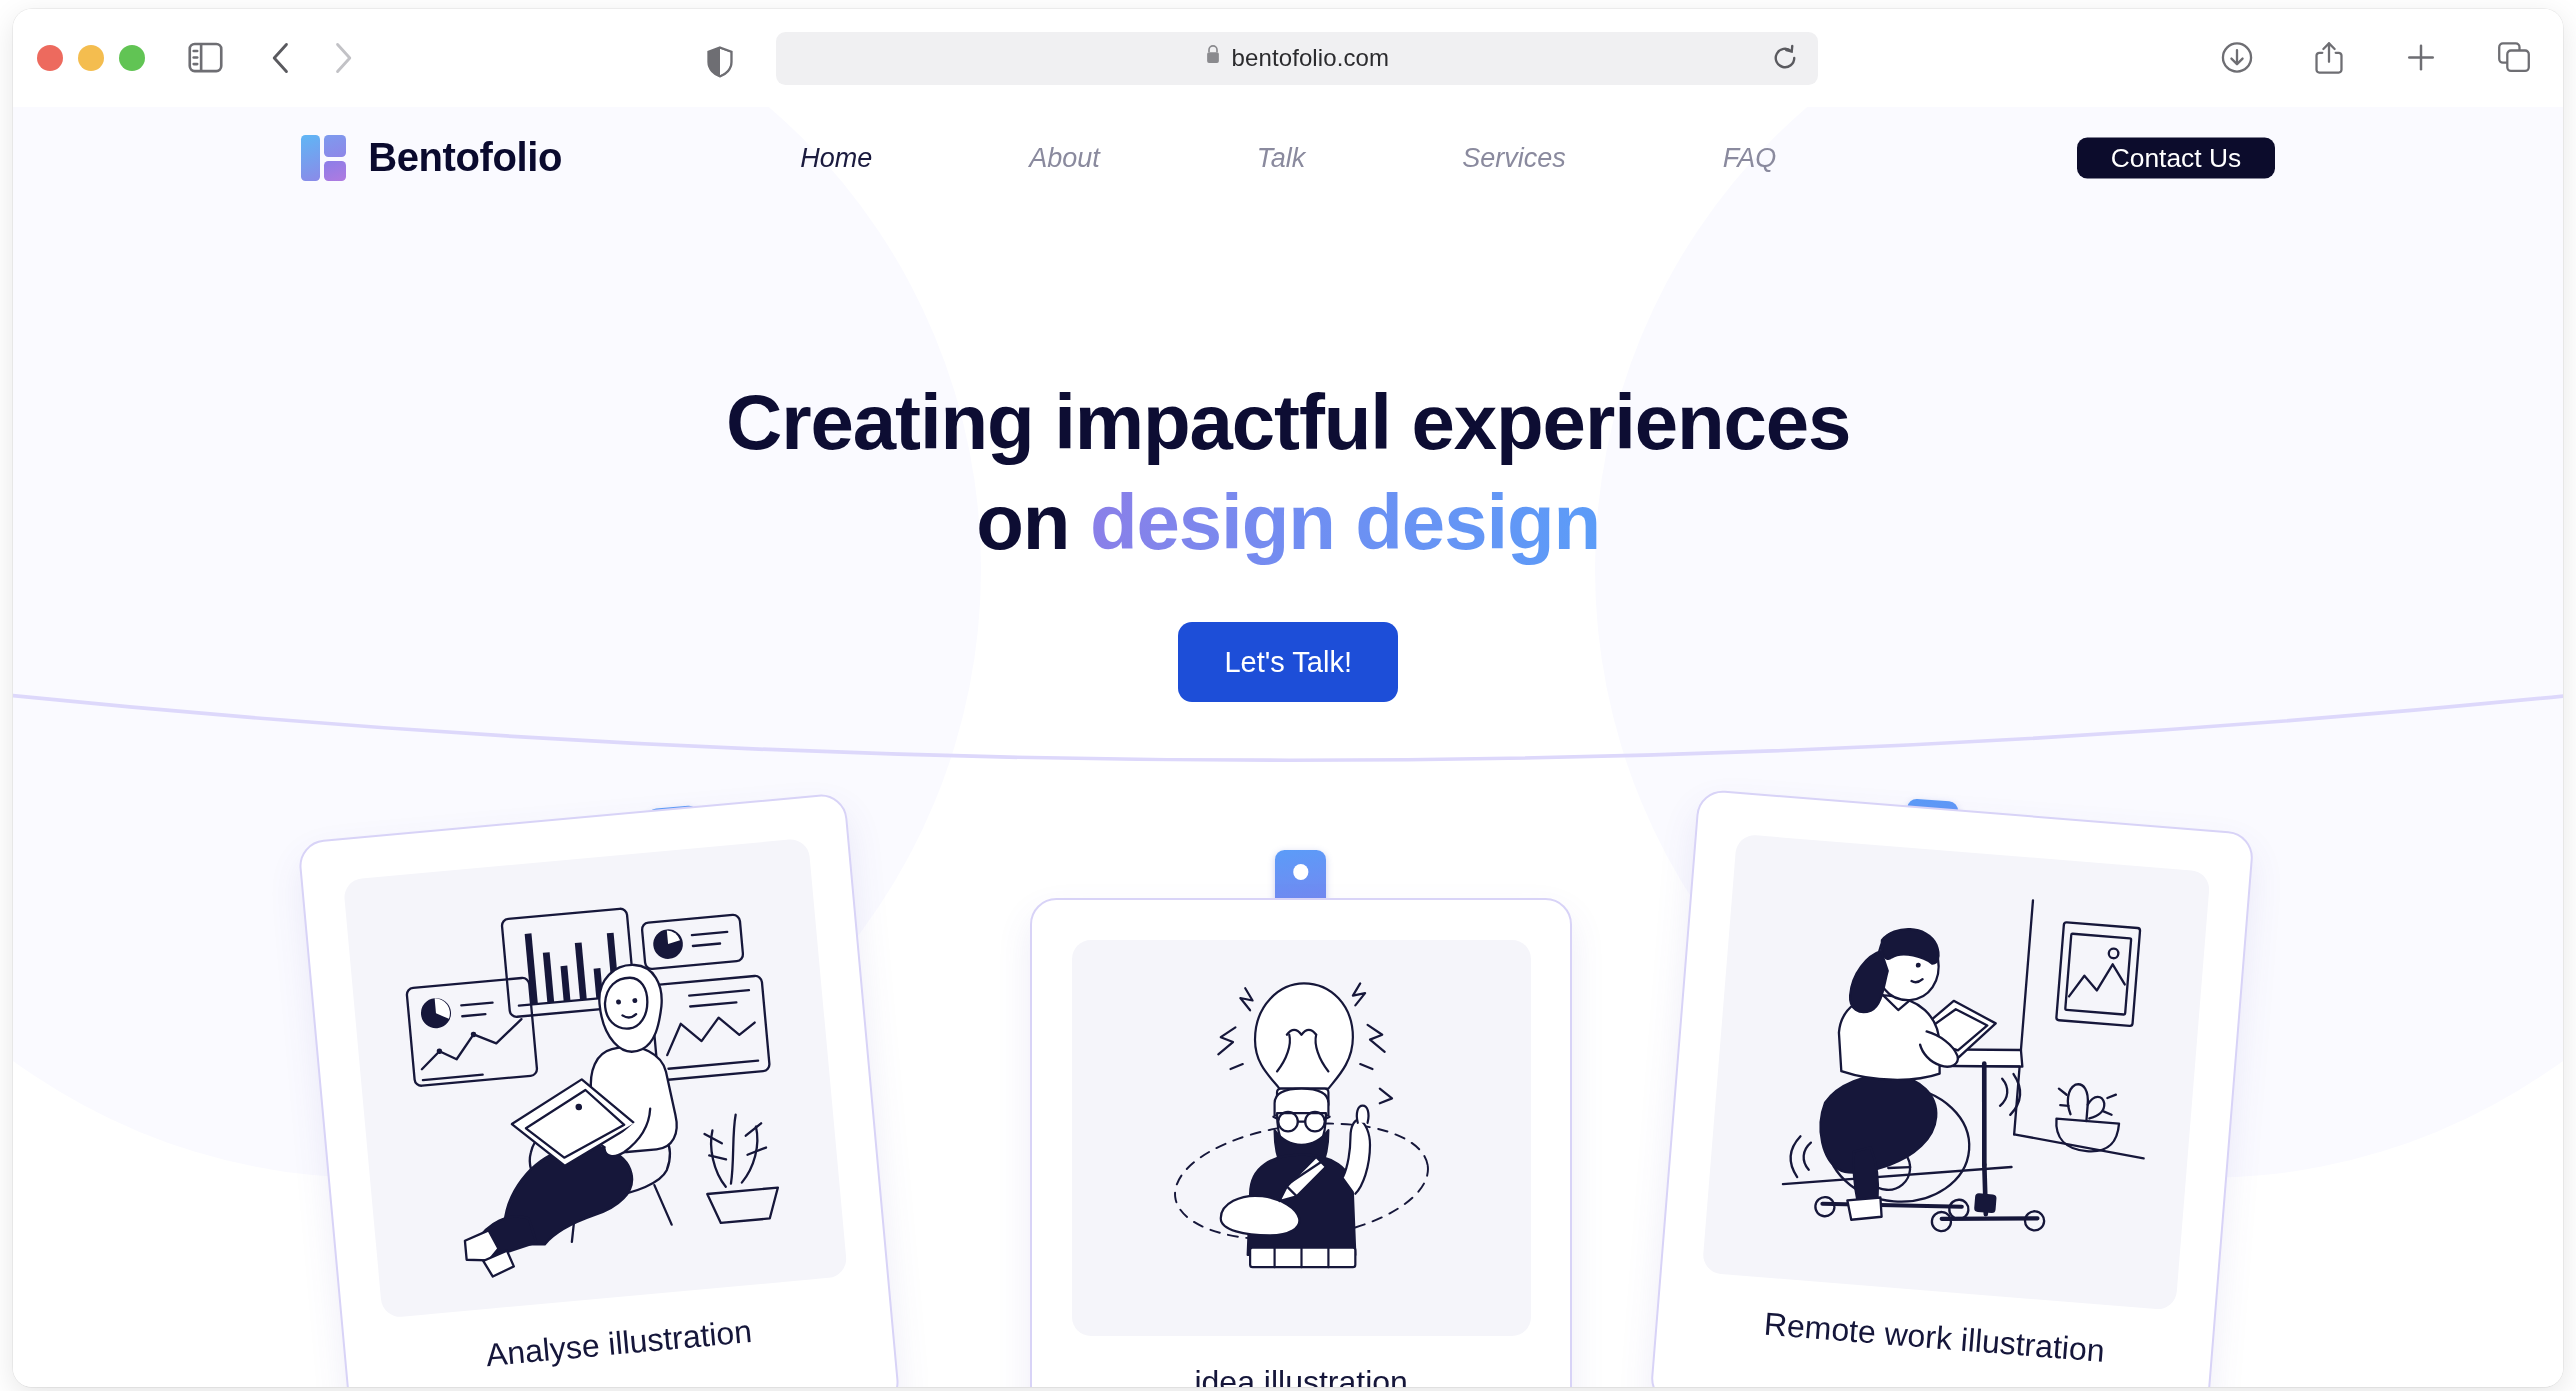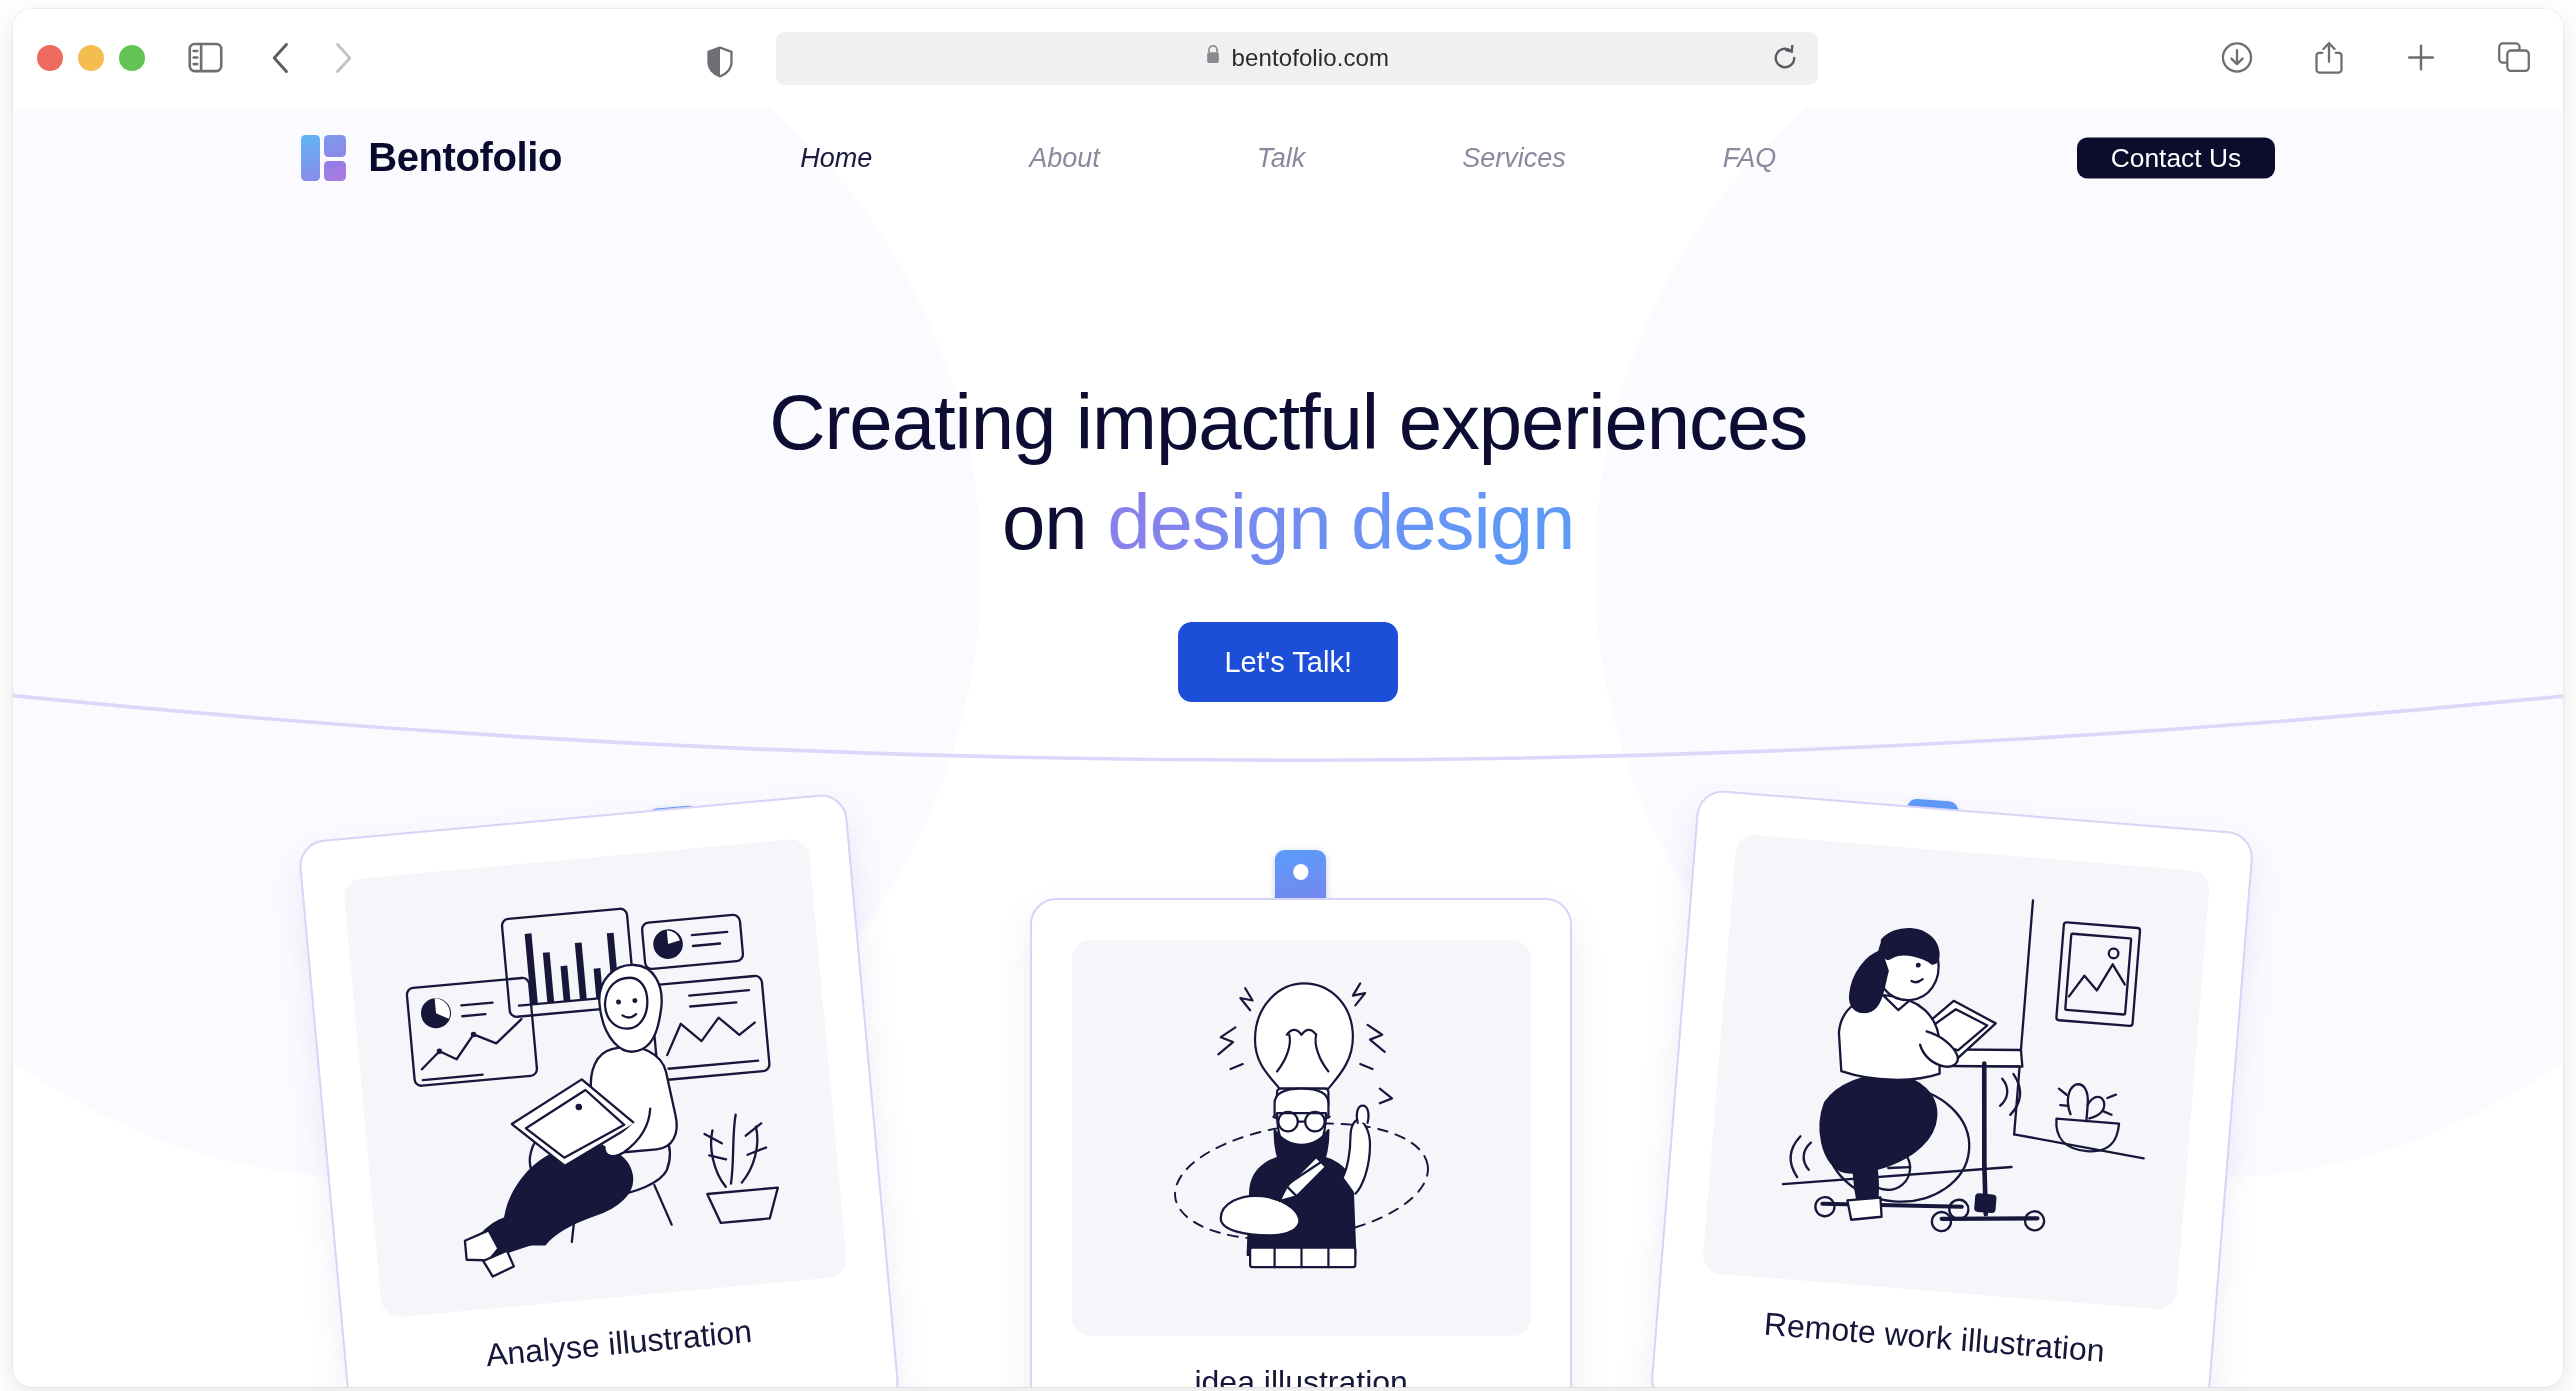--- a/index.html
+++ b/index.html
@@ -143,21 +143,21 @@
     border: none; border-radius: 10.3px;
     padding: 5px 34px;
     cursor: pointer;
     font-family: inherit;
   }
 
   
   .hero { position: absolute; left: 0; top: 103px; width: 100%; }
   .headline {
     text-align: center;
-    font-size: 78px; font-weight: 400;
+    font-size: 78px; font-weight: 700;
     color: #0d0d33;
     line-height: 1.28;
     letter-spacing: -1.1px;
     margin-top: 163px;
   }
   .grad-text {
     background: linear-gradient(95deg, #8b7fe8 0%, #6f8ff2 45%, #5b9cf8 100%);
     -webkit-background-clip: text; background-clip: text;
     color: transparent;
   }

